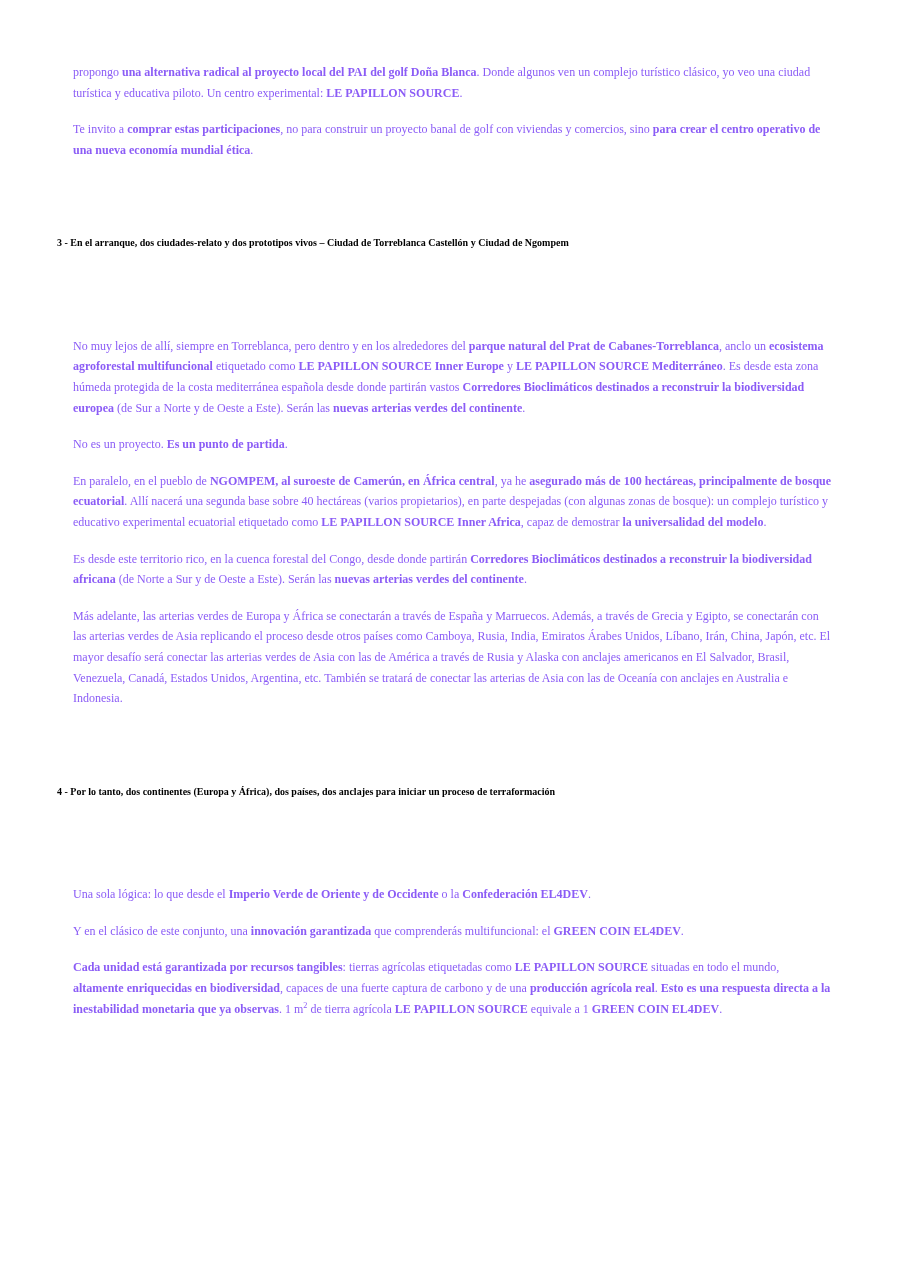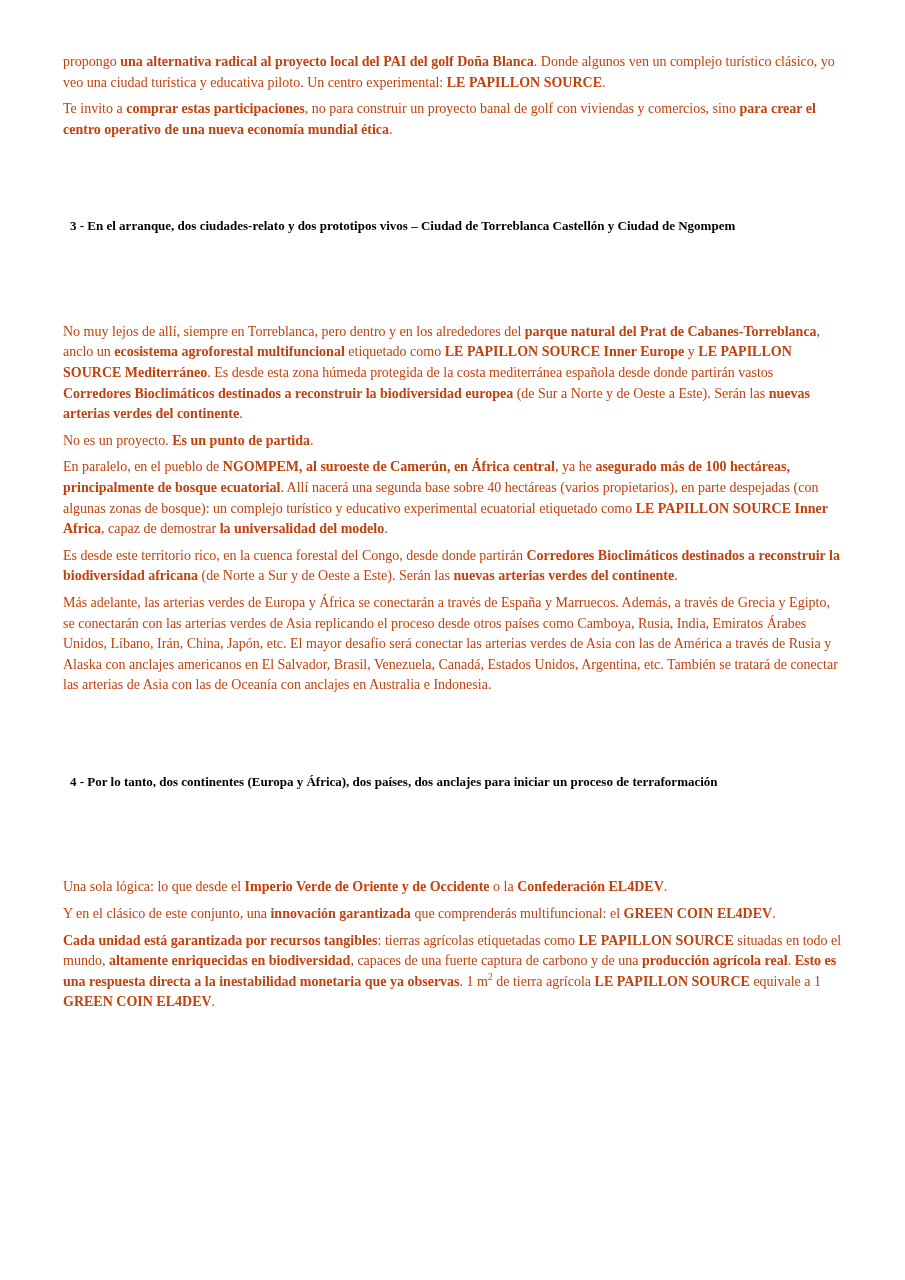--- a/index.html
+++ b/index.html
@@ -20,30 +20,30 @@
     width: 905px;
     height: 1280px;
     background: #ffffff;
     box-sizing: border-box;
     padding: 46px 57px 0 57px;
   }
   .content {
     width: 791px;
   }
   p.para {
-    margin: 6px;
-    font-size: 14px;
+    margin: 16px;
+    font-size: 12px;
     line-height: 20.6px;
     text-align: left;
-    color: #c2410c;
+    color: #8b5cf6;
     font-weight: normal;
   }
   h2.heading {
-    margin: 13px;
-    font-size: 13px;
+    margin: 0;
+    font-size: 10px;
     line-height: 21.5px;
     font-weight: bold;
     color: #000;
   }
   .gap-after-block   { height: 56px; }
   .gap-before-body   { height: 66px; }
   b, strong { font-weight: bold; }
   sup {
     font-size: 0.68em;
     vertical-align: super;

